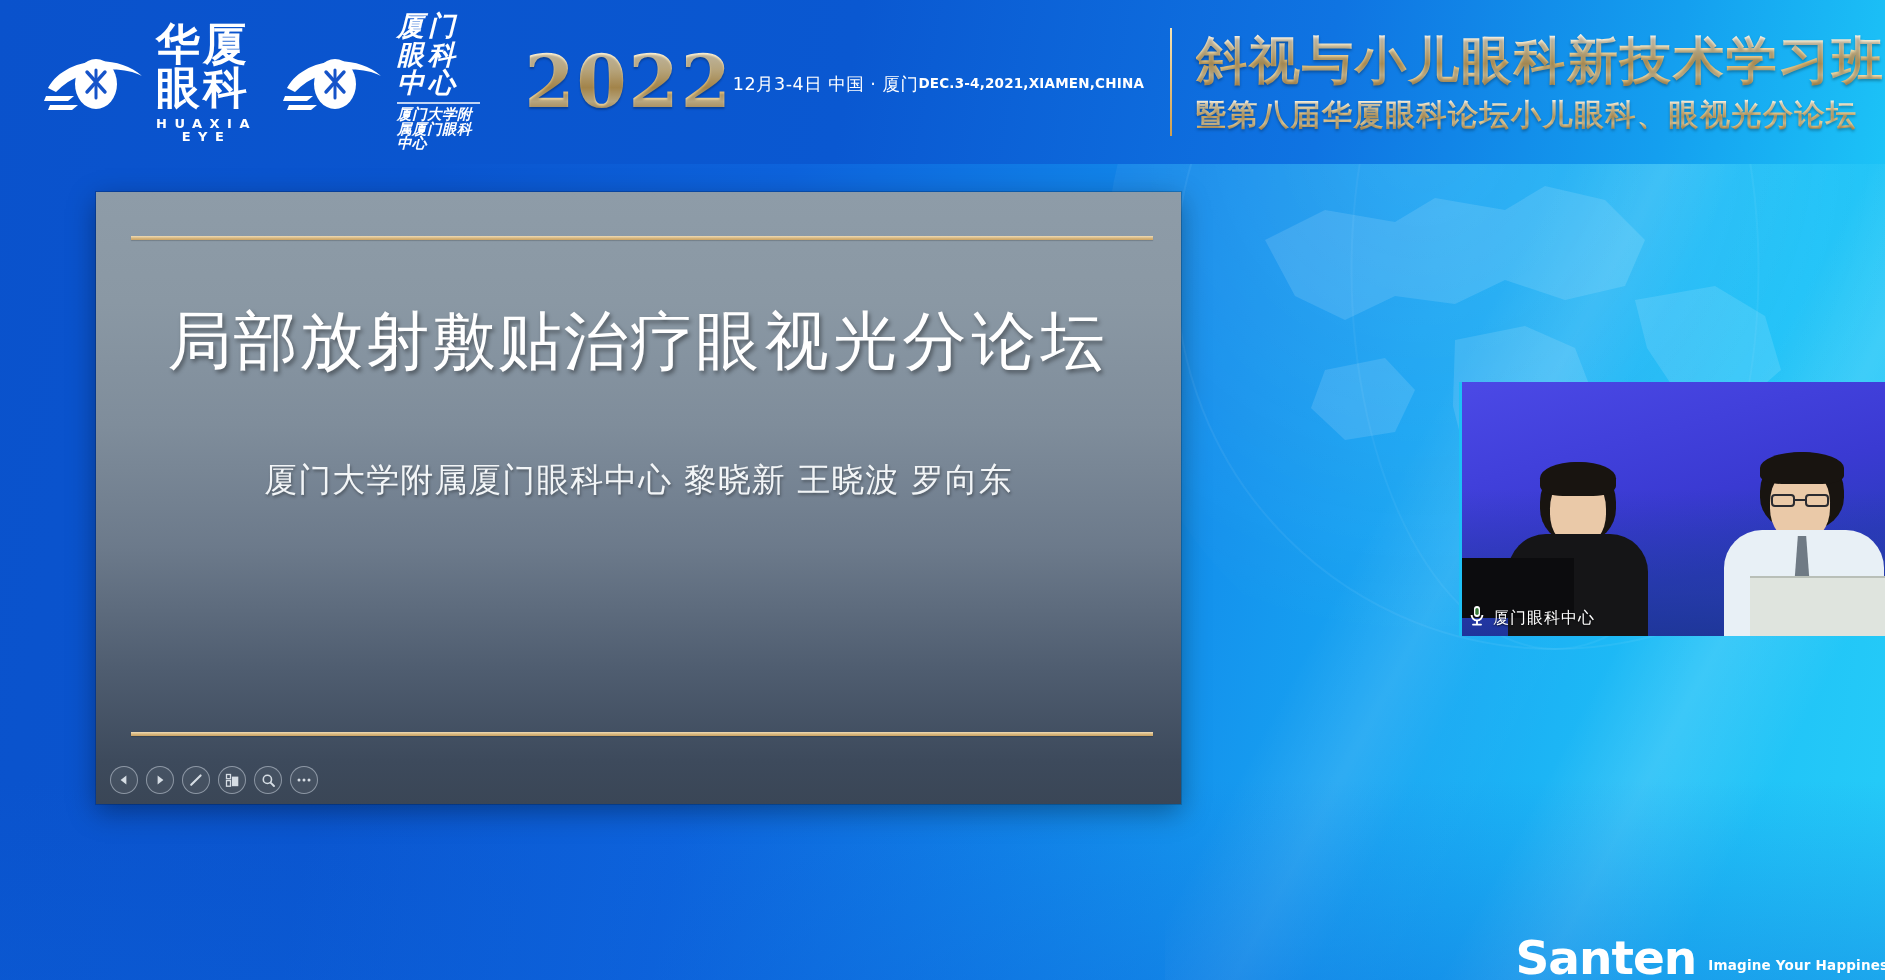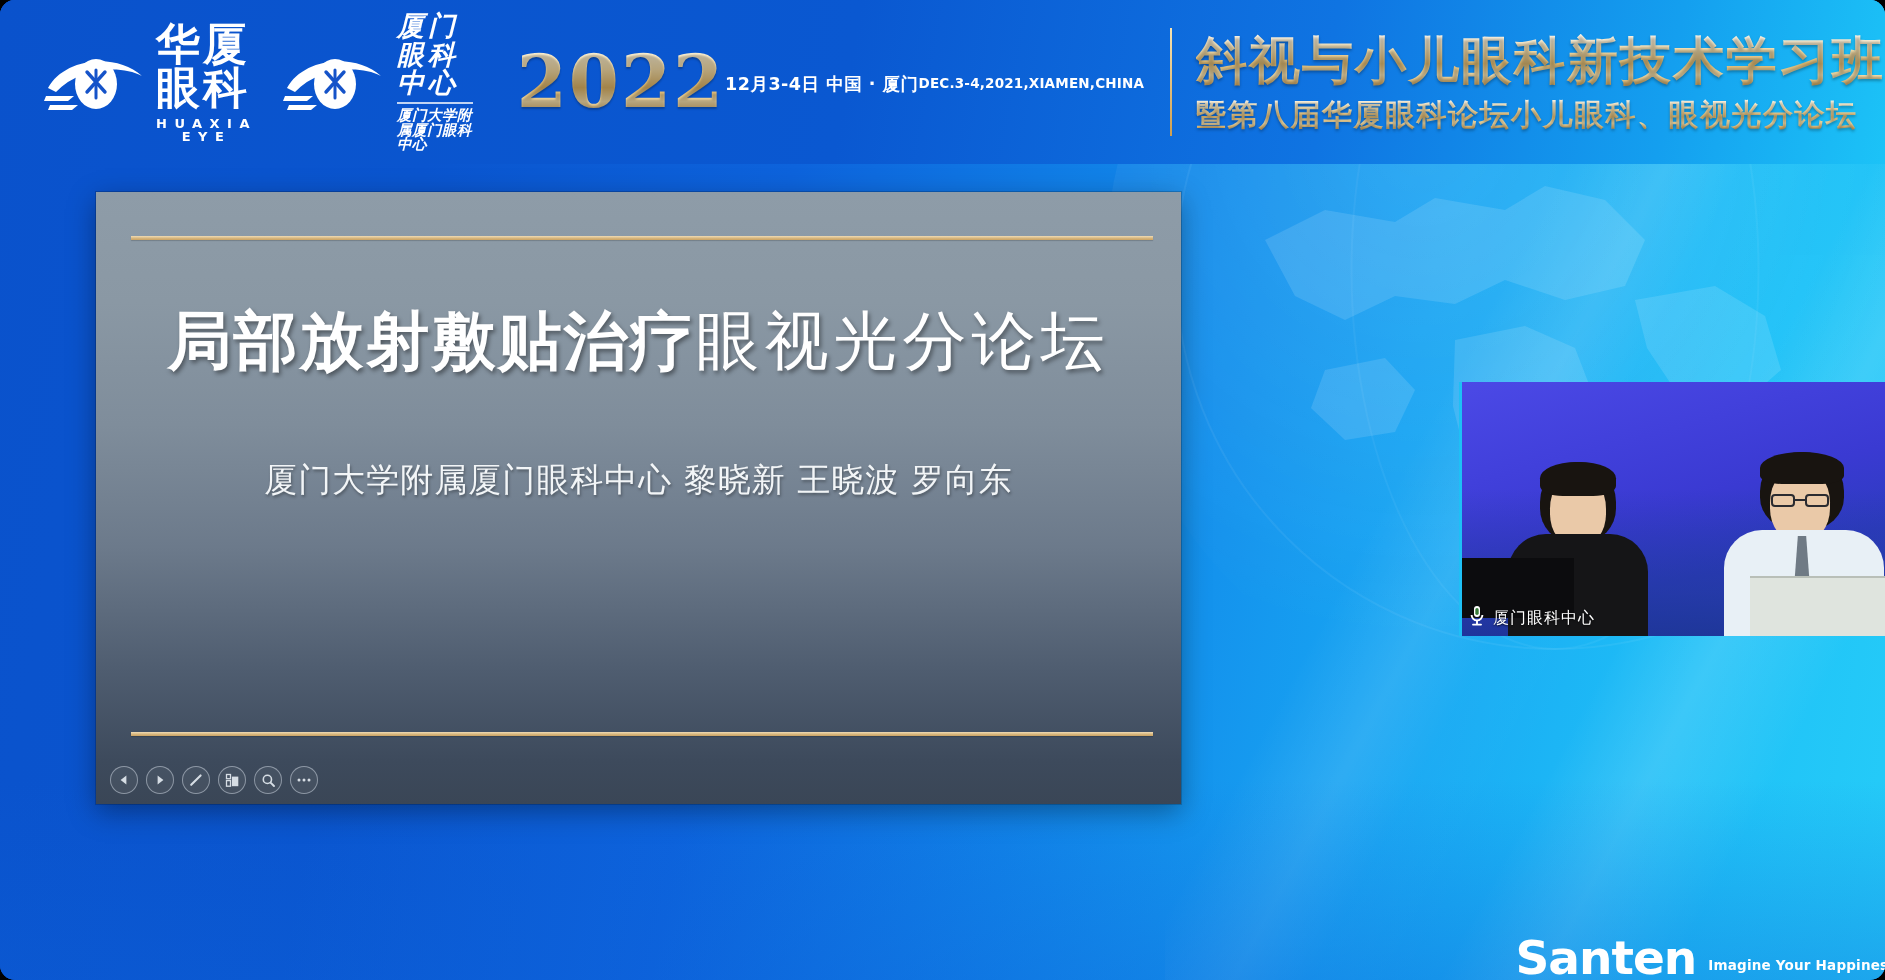--- a/index.html
+++ b/index.html
@@ -9,21 +9,20 @@
   }
   body {
     font-family: "DejaVu Sans", "Liberation Sans", sans-serif;
   }
   #stage {
     position: relative;
     width: 1885px;
     height: 980px;
     overflow: hidden;
     background: #0a56cf;
-    border-radius: 15px;
   }
 
   
   .bg-base {
     position: absolute;
     inset: 0;
     background:
       linear-gradient(100deg,
         #0a52cc 0%,
         #0a55cf 22%,
@@ -141,21 +140,21 @@
     background: rgba(255,255,255,.75);
     margin: 5px 0 4px 0;
   }
   .xm-sub {
     color: #fff;
     font-size: 14.5px;
     font-weight: bold;
     letter-spacing: .5px;
     line-height: 1;
     font-style: italic;
-    font-family: Liberation Serif, serif;
+    font-family: Liberation Mono, monospace;
   }
 
   
   .year-block {
     margin-left: 44px;
     display: flex;
     flex-direction: row;
     align-items: center;
     justify-content: center;
   }
@@ -168,21 +167,21 @@
     background: linear-gradient(180deg, #fff7e2 0%, #f4dca6 32%, #d9b063 58%, #f3dca8 78%, #c8984a 100%);
     -webkit-background-clip: text;
     background-clip: text;
     color: transparent;
     -webkit-text-fill-color: transparent;
     text-shadow: 0 2px 2px rgba(0,0,0,.25);
   }
   .date-cn {
     color: #ffffff;
     font-size: 17.5px;
-    font-weight: bold;
+    font-weight: normal;
     line-height: 1.15;
     margin-top: 4px;
     letter-spacing: .5px;
     white-space: nowrap;
   }
   .date-en {
     color: #ffffff;
     font-size: 13.5px;
     font-weight: bold;
     line-height: 1.15;
@@ -263,21 +262,21 @@
     left: 0; right: 0;
     top: 112px;
     text-align: center;
     font-size: 64px;
     line-height: 1.16;
     letter-spacing: 2px;
     color: #ffffff;
     white-space: nowrap;
     text-shadow: 2px 3px 4px rgba(0,0,0,.4);
   }
-  .slide-title .t-bold { font-weight: bold; }
+  .slide-title .t-bold { font-weight: normal; }
   .slide-title .t-light { font-weight: normal; letter-spacing: 5px; }
 
   .slide-sub {
     position: absolute;
     left: 0; right: 0;
     top: 267px;
     text-align: center;
     font-size: 33px;
     line-height: 1.3;
     letter-spacing: 1px;

